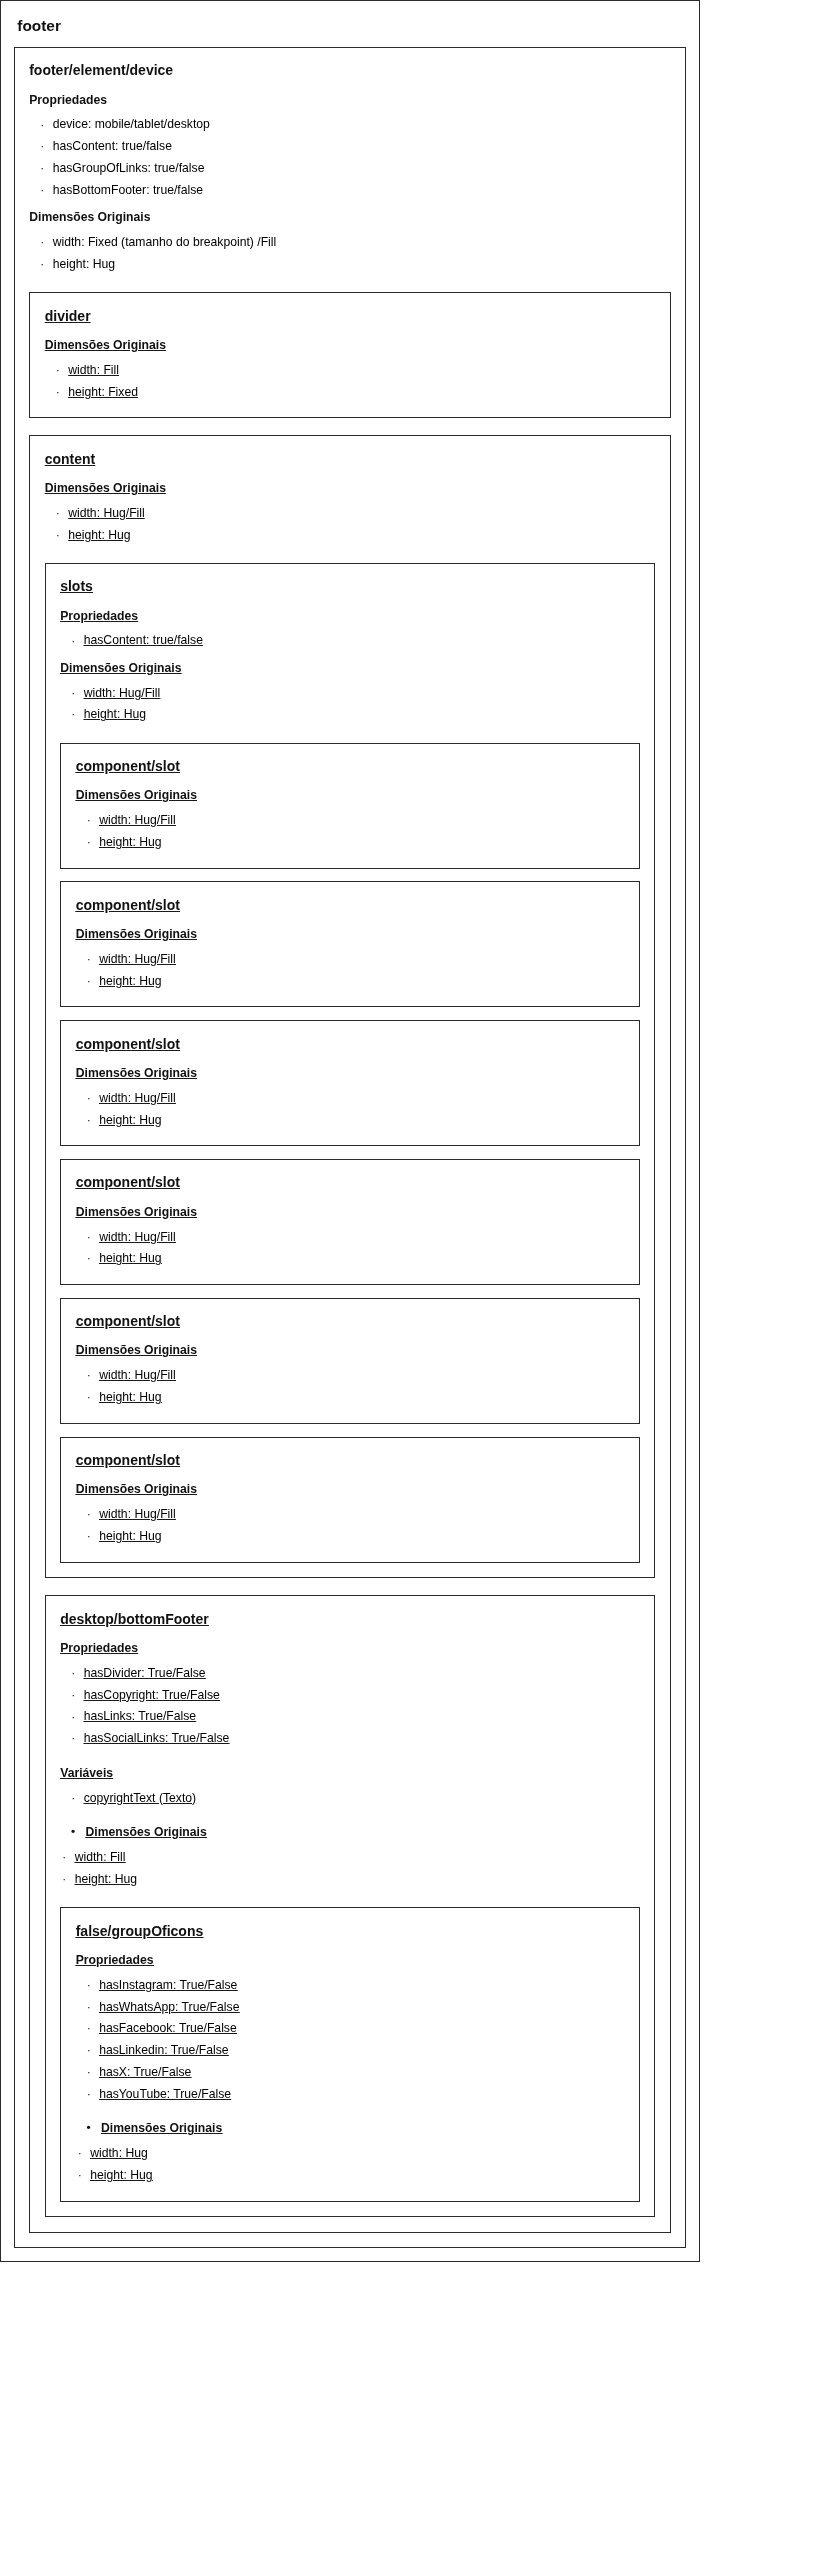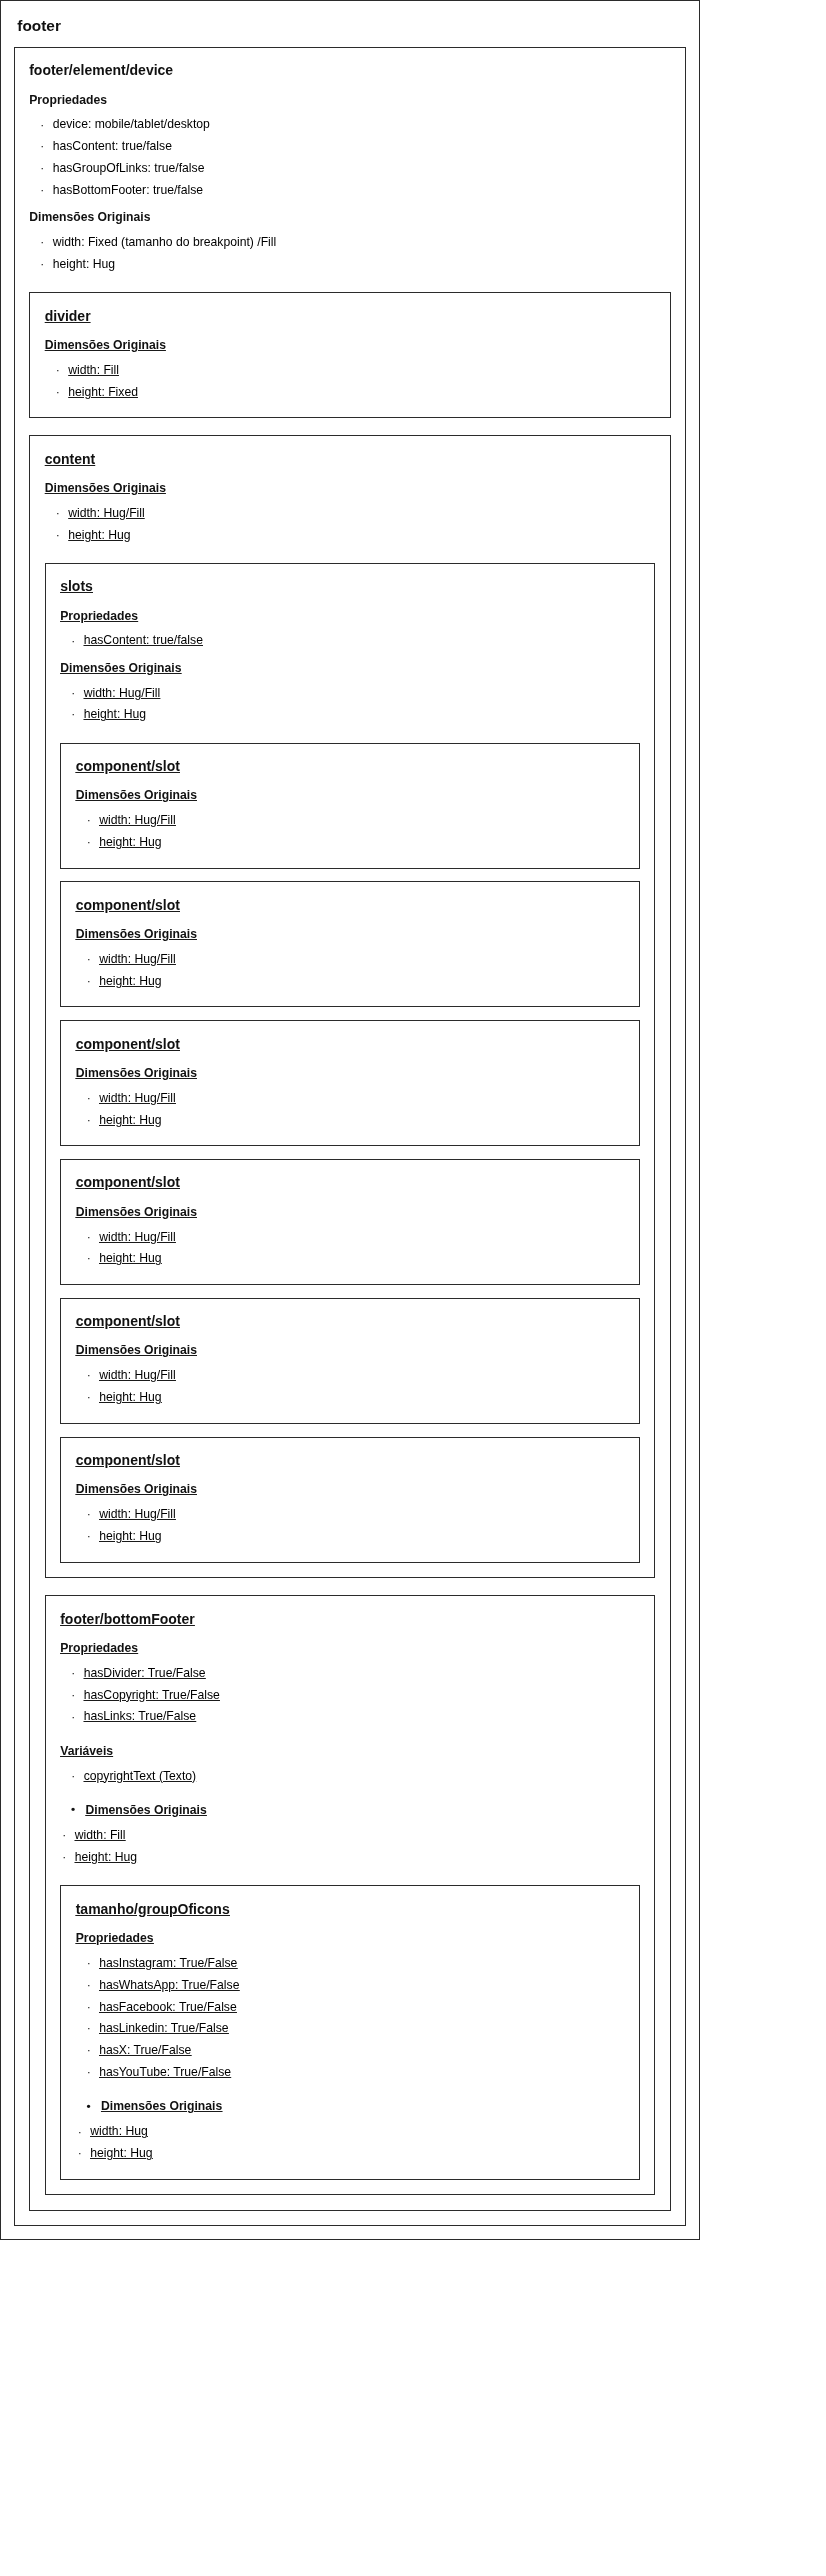--- a/index.html
+++ b/index.html
@@ -207,40 +207,41 @@
                     <li>width: Hug/Fill</li>
                     <li>height: Hug</li>
                   </ul>
                 </div>
               </div>
             </div>
           </div>
 
           <div class="nested">
             <div class="box">
-              <div class="box-title">footer/bottomFooter</div>
+              <div class="box-title">desktop/bottomFooter</div>
               <div class="sect-label">Propriedades</div>
               <ul class="props">
                 <li>hasDivider: True/False</li>
                 <li>hasCopyright: True/False</li>
                 <li>hasLinks: True/False</li>
+                <li>hasSocialLinks: True/False</li>
               </ul>
               <div class="sect-label spaced">Variáveis</div>
               <ul class="props">
                 <li>copyrightText (Texto)</li>
               </ul>
               <div class="sect-label bulleted spaced">Dimensões Originais</div>
               <ul class="props flush">
                 <li>width: Fill</li>
                 <li>height: Hug</li>
               </ul>
 
               <div class="nested">
                 <div class="box">
-                  <div class="box-title">tamanho/groupOficons</div>
+                  <div class="box-title">false/groupOficons</div>
                   <div class="sect-label">Propriedades</div>
                   <ul class="props">
                     <li>hasInstagram: True/False</li>
                     <li>hasWhatsApp: True/False</li>
                     <li>hasFacebook: True/False</li>
                     <li>hasLinkedin: True/False</li>
                     <li>hasX: True/False</li>
                     <li>hasYouTube: True/False</li>
                   </ul>
                   <div class="sect-label bulleted spaced">Dimensões Originais</div>

